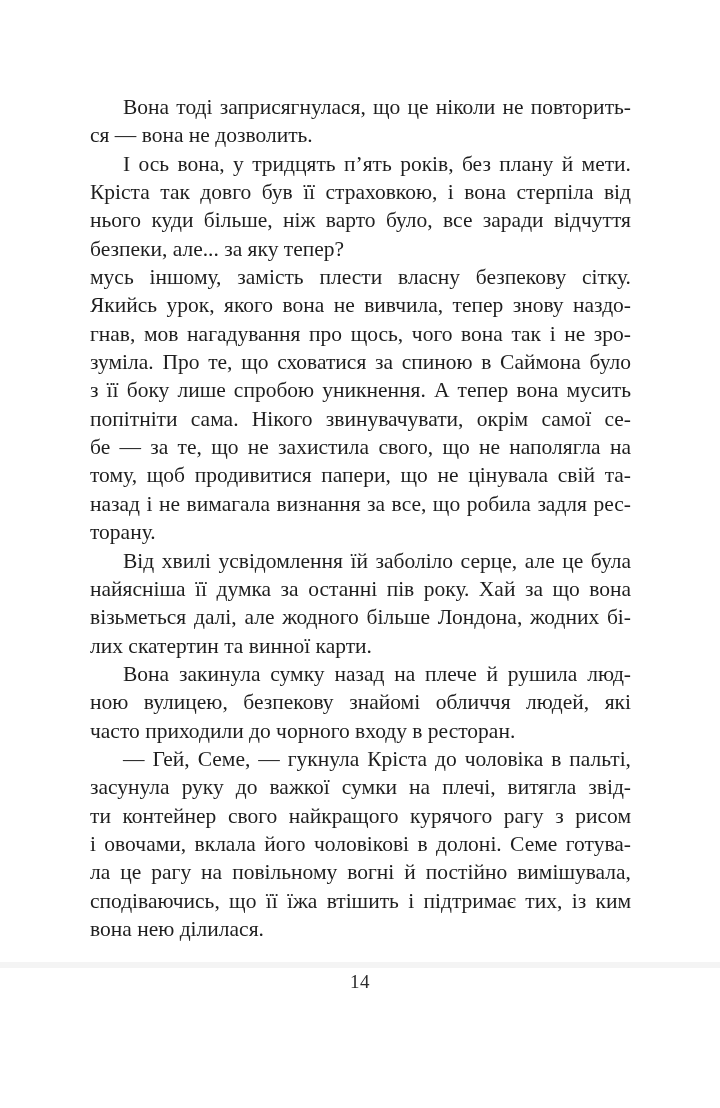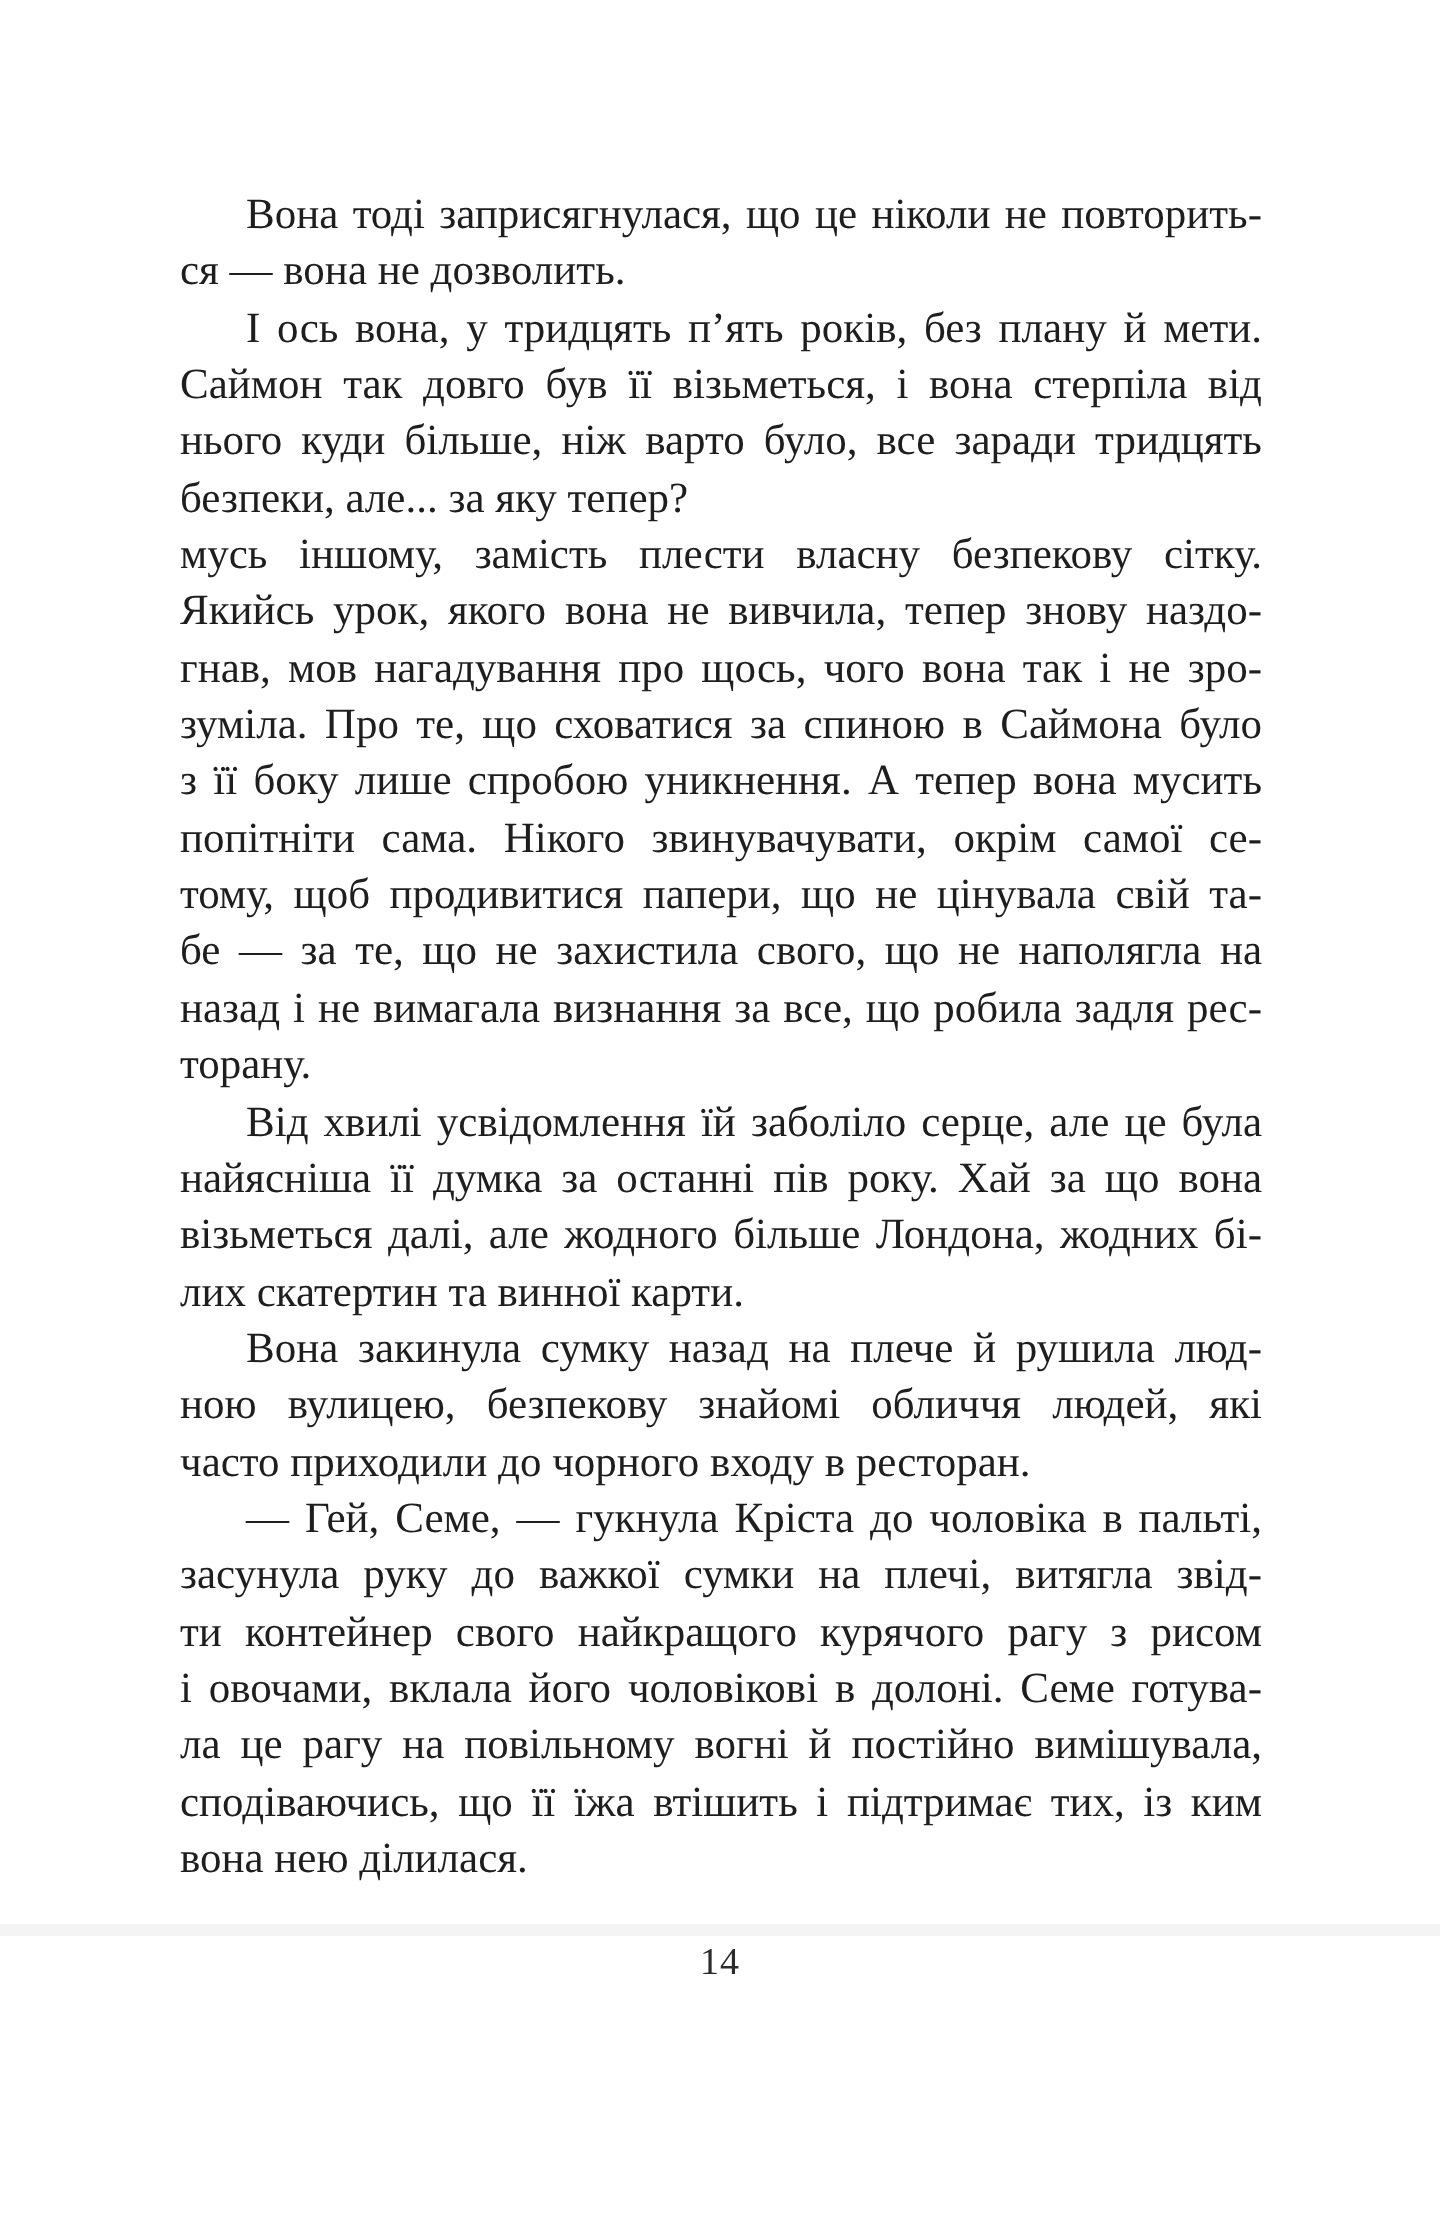--- a/index.html
+++ b/index.html
@@ -59,33 +59,33 @@
 <body>
 
 <main class="book-page">
   <div class="text-block">
       <div class="paragraph">
         <div class="line par-first">Вона тоді заприсягнулася, що це ніколи не повторить-</div>
         <div class="line par-last">ся — вона не дозволить.</div>
       </div>
       <div class="paragraph">
         <div class="line par-first">І ось вона, у тридцять п’ять років, без плану й мети.</div>
-        <div class="line">Саймон так довго був її візьметься, і вона стерпіла від</div>
-        <div class="line">нього куди більше, ніж варто було, все заради тридцять</div>
+        <div class="line">Кріста так довго був її страховкою, і вона стерпіла від</div>
+        <div class="line">нього куди більше, ніж варто було, все заради відчуття</div>
         <div class="line par-last">безпеки, але... за яку тепер?</div>
       </div>
       <div class="paragraph">
         <div class="line">мусь іншому, замість плести власну безпекову сітку.</div>
         <div class="line">Якийсь урок, якого вона не вивчила, тепер знову наздо-</div>
         <div class="line">гнав, мов нагадування про щось, чого вона так і не зро-</div>
         <div class="line">зуміла. Про те, що сховатися за спиною в Саймона було</div>
         <div class="line">з її боку лише спробою уникнення. А тепер вона мусить</div>
         <div class="line">попітніти сама. Нікого звинувачувати, окрім самої се-</div>
+        <div class="line">бе — за те, що не захистила свого, що не наполягла на</div>
         <div class="line">тому, щоб продивитися папери, що не цінувала свій та-</div>
-        <div class="line">бе — за те, що не захистила свого, що не наполягла на</div>
         <div class="line">назад і не вимагала визнання за все, що робила задля рес-</div>
         <div class="line par-last">торану.</div>
       </div>
       <div class="paragraph">
         <div class="line par-first">Від хвилі усвідомлення їй заболіло серце, але це була</div>
         <div class="line">найясніша її думка за останні пів року. Хай за що вона</div>
         <div class="line">візьметься далі, але жодного більше Лондона, жодних бі-</div>
         <div class="line par-last">лих скатертин та винної карти.</div>
       </div>
       <div class="paragraph">

